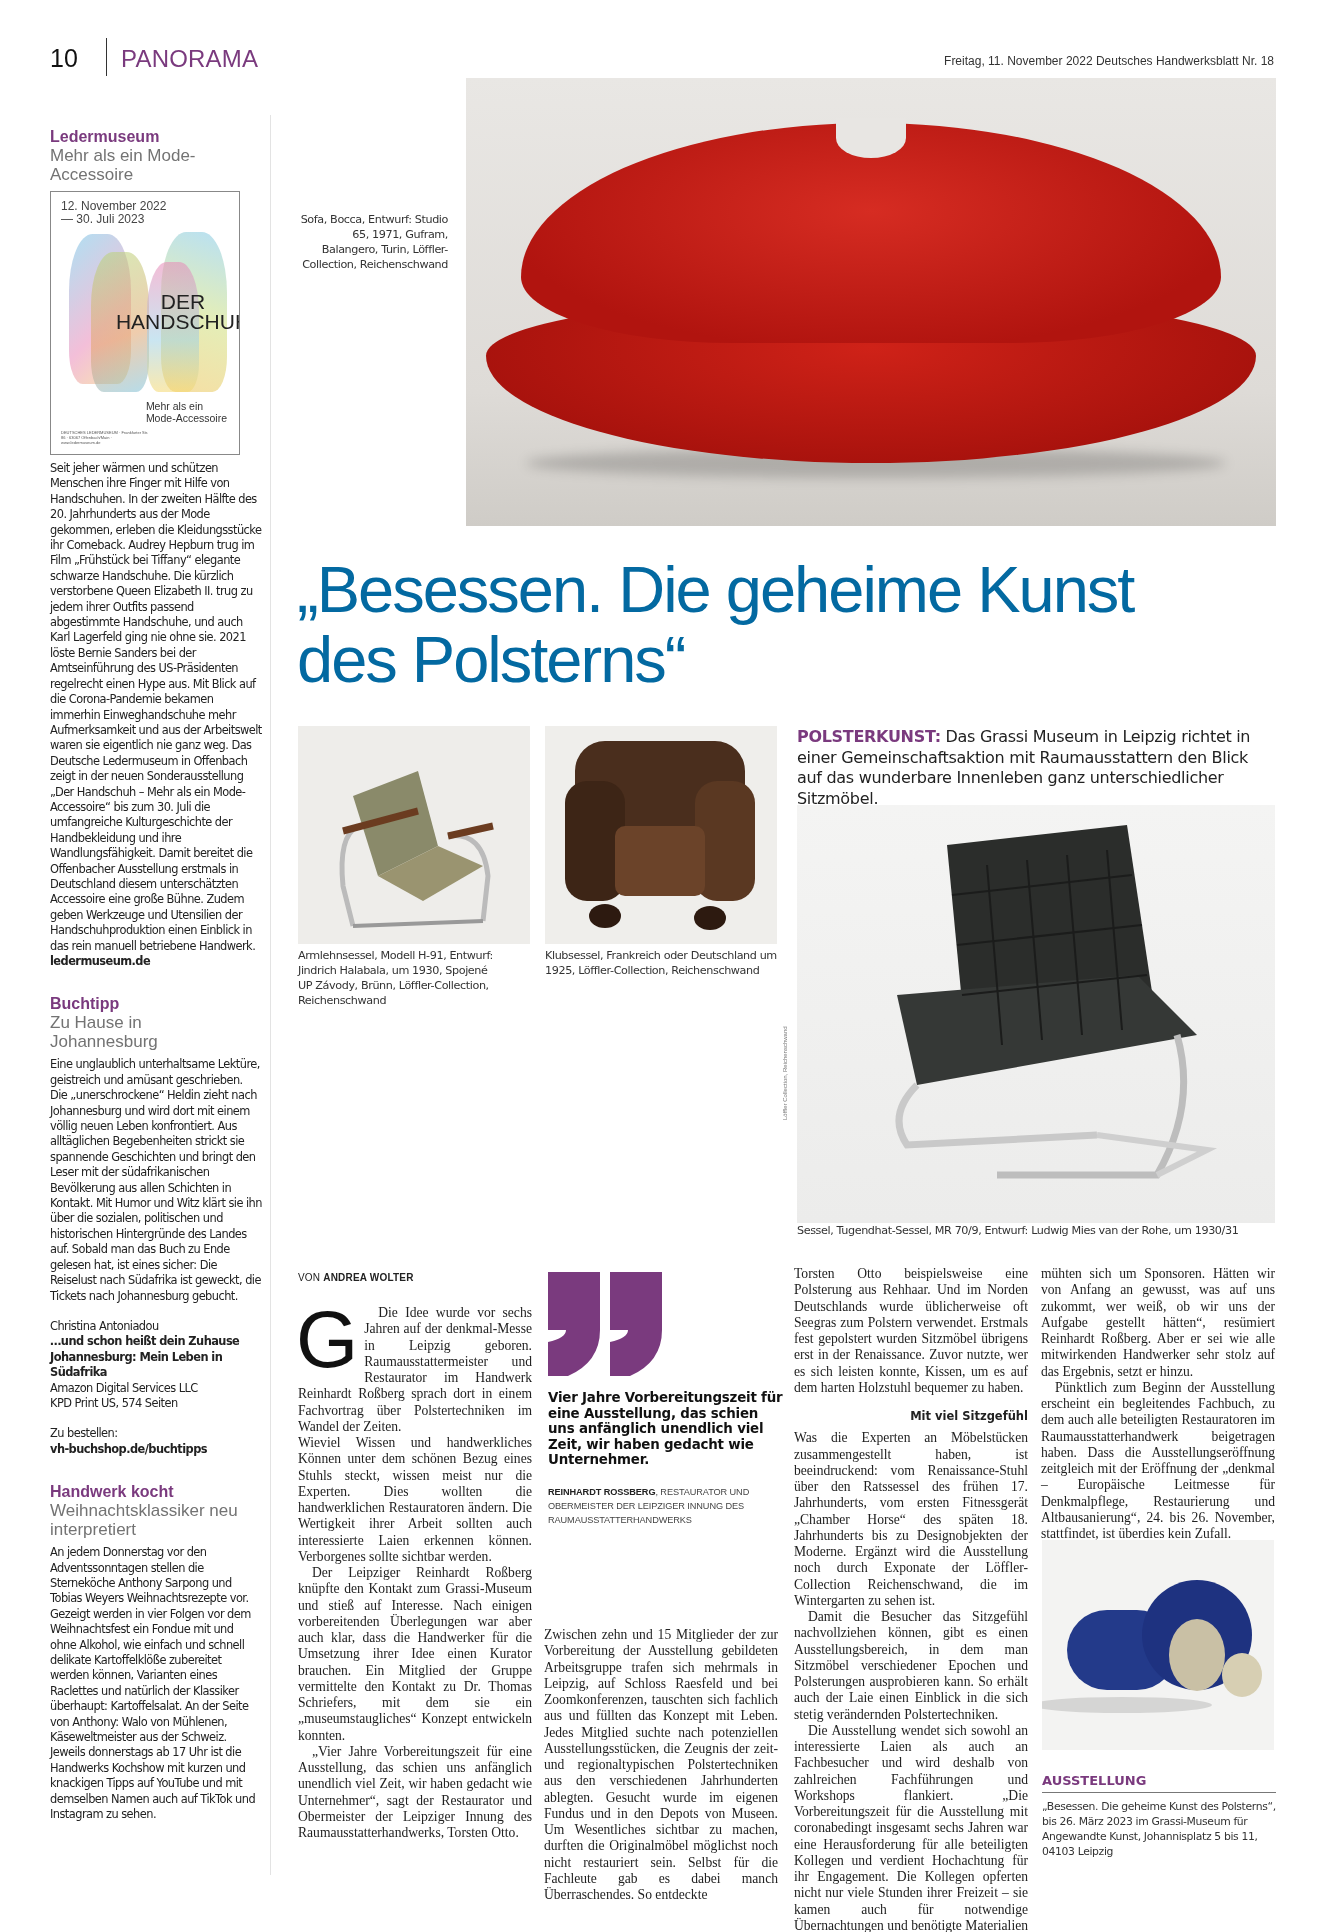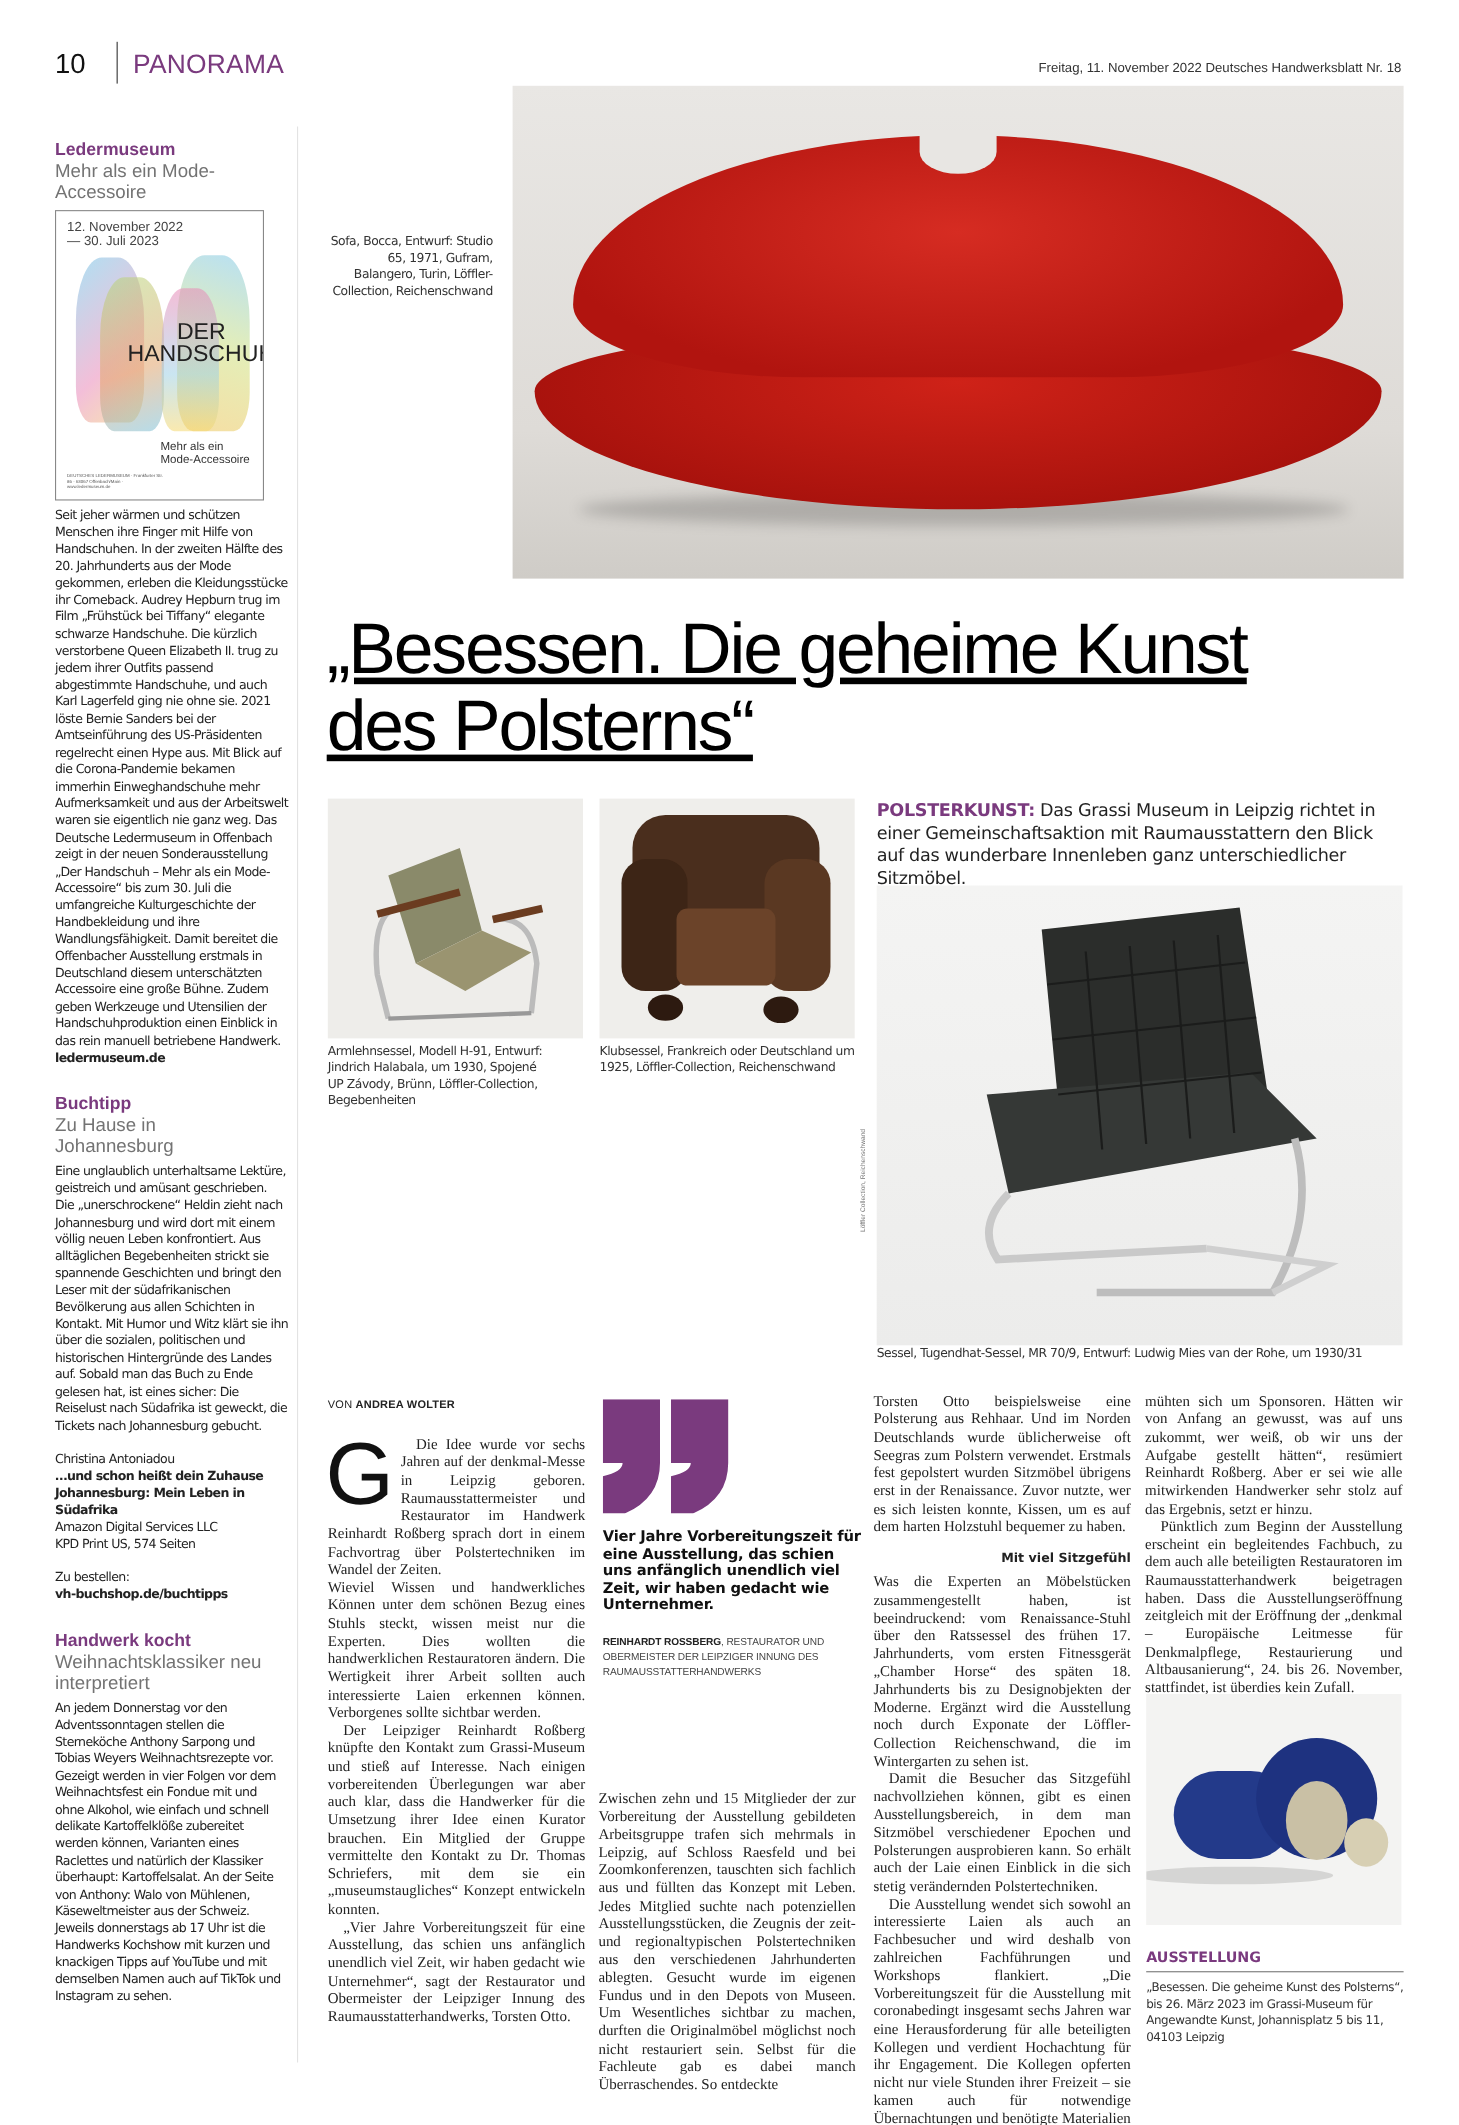--- a/index.html
+++ b/index.html
@@ -31,21 +31,21 @@
   .photo { position: absolute; overflow: hidden; }
   .lips-photo { left: 466px; top: 78px; width: 810px; height: 448px; background: linear-gradient(#e9e7e4, #dedbd7 70%, #cfccc7); }
   .lip-top { position: absolute; left: 55px; top: 45px; width: 700px; height: 220px; background: radial-gradient(ellipse at 50% 40%, #d62c22, #b1140f 75%); border-radius: 50% 50% 30% 30% / 70% 70% 30% 30%; }
   .lip-dip { position: absolute; left: 370px; top: 40px; width: 70px; height: 40px; background: #e8e6e3; border-radius: 0 0 50% 50%; }
   .lip-bottom { position: absolute; left: 20px; top: 220px; width: 770px; height: 165px; background: radial-gradient(ellipse at 50% 30%, #cf2218, #a5110c 78%); border-radius: 45% 45% 50% 50% / 35% 35% 65% 65%; }
   .lip-shadow { position: absolute; left: 60px; top: 370px; width: 700px; height: 30px; background: rgba(0,0,0,.18); border-radius: 50%; filter: blur(6px); }
 
   .caption { position: absolute; font-size: 11.2px; line-height: 15px; color: #333; font-family: "DejaVu Sans", sans-serif; letter-spacing: -0.4px; }
   .caption-sofa { left: 300px; top: 212px; width: 148px; text-align: right; }
 
-  .headline { position: absolute; left: 297px; top: 555px; width: 900px; font-size: 65px; line-height: 70px; color: #000000; letter-spacing: -2px; font-family: "Liberation Sans", sans-serif; text-decoration: underline; }
+  .headline { position: absolute; left: 297px; top: 555px; width: 900px; font-size: 65px; line-height: 70px; color: #0369a1; letter-spacing: -2px; font-family: "Liberation Sans", sans-serif; }
 
   .chair1-photo { left: 298px; top: 726px; width: 232px; height: 218px; background: #eeedea; }
   .chair2-photo { left: 545px; top: 726px; width: 232px; height: 218px; background: #efeeeb; }
   .chair3-photo { left: 797px; top: 805px; width: 478px; height: 418px; background: linear-gradient(#f4f4f3, #ececeb); }
   .caption-chair1 { left: 298px; top: 948px; width: 200px; }
   .caption-chair2 { left: 545px; top: 948px; width: 232px; }
   .caption-chair3 { left: 797px; top: 1223px; width: 478px; }
   .photo-credit { position: absolute; left: 782px; top: 1120px; font-size: 6px; color: #777; transform: rotate(-90deg); transform-origin: left top; white-space: nowrap; }
 
   .teaser { position: absolute; left: 797px; top: 727px; width: 480px; font-size: 16px; line-height: 20.5px; color: #222; font-family: "DejaVu Sans", sans-serif; letter-spacing: -0.3px; }
@@ -160,21 +160,21 @@
 <div class="photo chair2-photo">
   <svg width="232" height="218" viewBox="0 0 232 218">
     <rect x="30" y="15" width="170" height="90" rx="30" fill="#4a2e1d"></rect>
     <rect x="20" y="55" width="60" height="120" rx="22" fill="#3d2516"></rect>
     <rect x="150" y="55" width="60" height="120" rx="22" fill="#5a3822"></rect>
     <rect x="70" y="100" width="90" height="70" rx="10" fill="#6b4329"></rect>
     <ellipse cx="60" cy="190" rx="16" ry="12" fill="#2d1a10"></ellipse>
     <ellipse cx="165" cy="192" rx="16" ry="12" fill="#2d1a10"></ellipse>
   </svg>
 </div>
-<div class="caption caption-chair1">Armlehnsessel, Modell H-91, Entwurf: Jindrich Halabala, um 1930, Spojené UP Závody, Brünn, Löffler-Collection, Begebenheiten</div>
+<div class="caption caption-chair1">Armlehnsessel, Modell H-91, Entwurf: Jindrich Halabala, um 1930, Spojené UP Závody, Brünn, Löffler-Collection, Reichenschwand</div>
 <div class="caption caption-chair2">Klubsessel, Frankreich oder Deutschland um 1925, Löffler-Collection, Reichenschwand</div>
 
 <div class="teaser">
   <span class="lead">POLSTERKUNST:</span><span> Das Grassi Museum in Leipzig richtet in einer Gemeinschaftsaktion mit Raumausstattern den Blick auf das wunderbare Innenleben ganz unterschiedlicher Sitzmöbel.</span>
 </div>
 
 <div class="photo chair3-photo">
   <svg width="478" height="418" viewBox="0 0 478 418">
     <path d="M150 40 L330 20 L360 220 L170 250 Z" fill="#2b2d2b"></path>
     <path d="M100 190 L340 170 L400 230 L120 280 Z" fill="#353836"></path>

